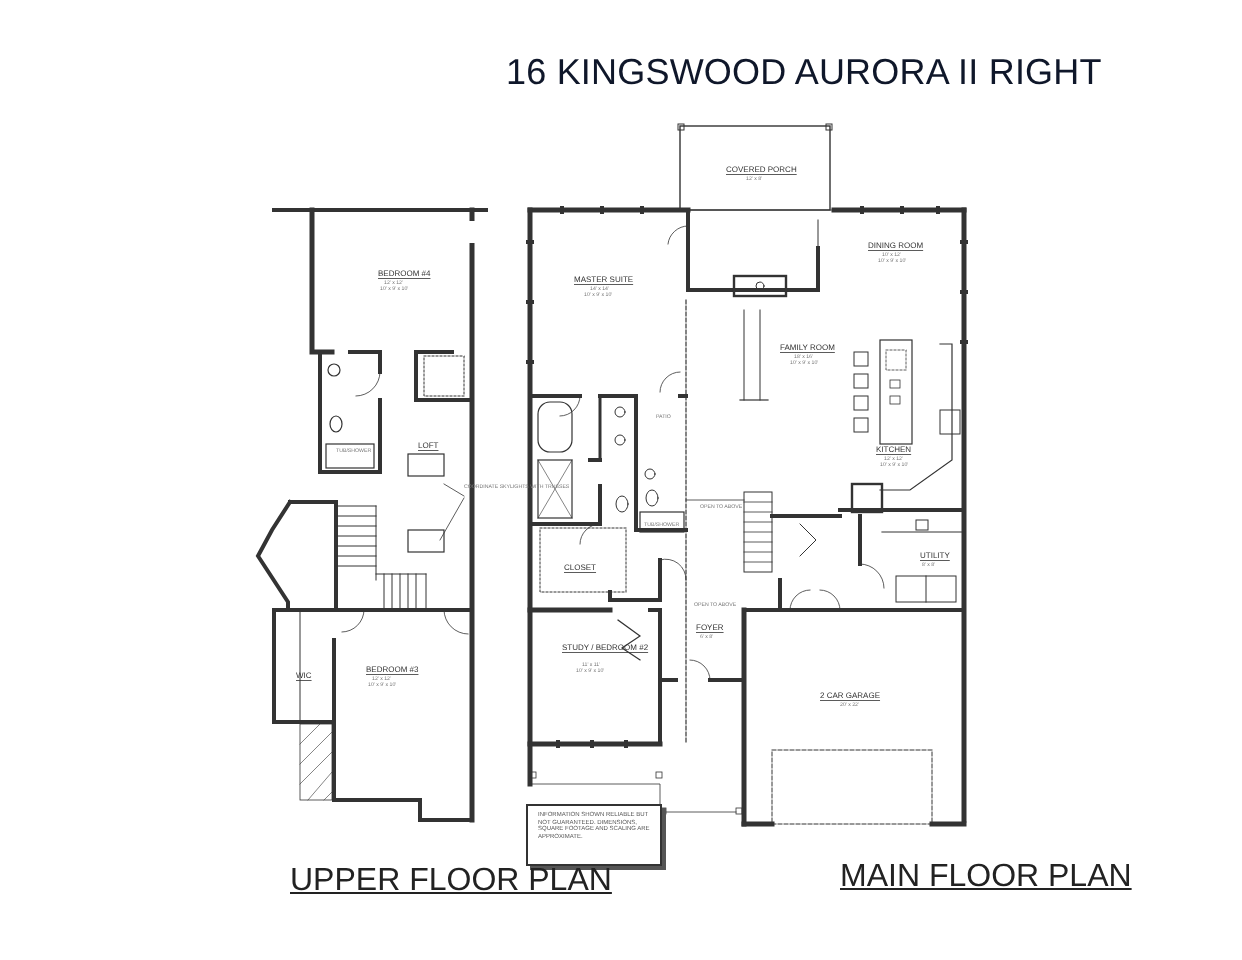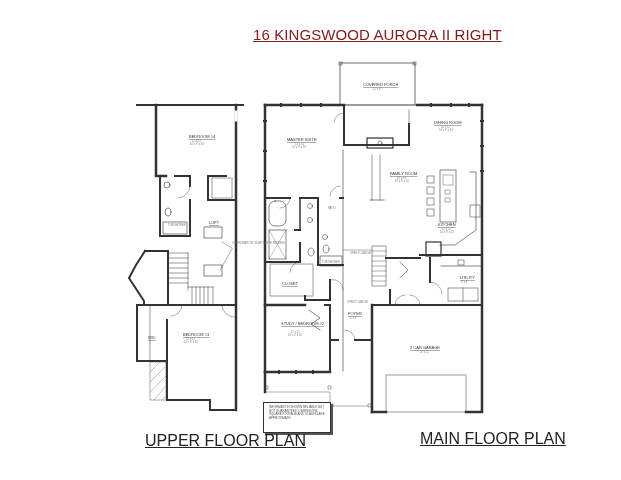--- a/index.html
+++ b/index.html
@@ -1,17 +1,17 @@
 <!DOCTYPE html>
 <html><head>
 <meta charset="utf-8">
 <style>
   html, body { margin:0; padding:0; background:#ffffff; }
   body { width:621px; height:480px; position:relative; overflow:hidden; font-family:"Liberation Sans", sans-serif; }
-  .title { position:absolute; left:253px; top:26px; font-size:15px; color:#7f1d1d; text-decoration:underline; letter-spacing:0.1px; white-space:nowrap; }
+  .title { position:absolute; left:253px; top:26px; font-size:18px; color:#0f172a; letter-spacing:0.1px; white-space:nowrap; }
   .plan-label { position:absolute; font-size:16px; color:#222; text-decoration:underline; white-space:nowrap; }
   .upper-label { left:145px; top:432px; }
   .main-label { left:396px; top:430px;padding-left:24px; }
   svg { position:absolute; left:0; top:0; }
   .room { font-family:"Liberation Sans", sans-serif; font-size:4px; fill:#333; text-decoration:underline; }
   .dim { font-family:"Liberation Sans", sans-serif; font-size:2.6px; fill:#777; }
   .note-box { position:absolute; left:263px; top:402px; width:66px; height:29px; border:1px solid #333; box-shadow:2px 2px 0 #555; background:#fff; }
   .note-text { position:absolute; left:5px; top:3px; width:56px; font-size:3px; line-height:3.6px; color:#555; }
 </style>
 </head>

